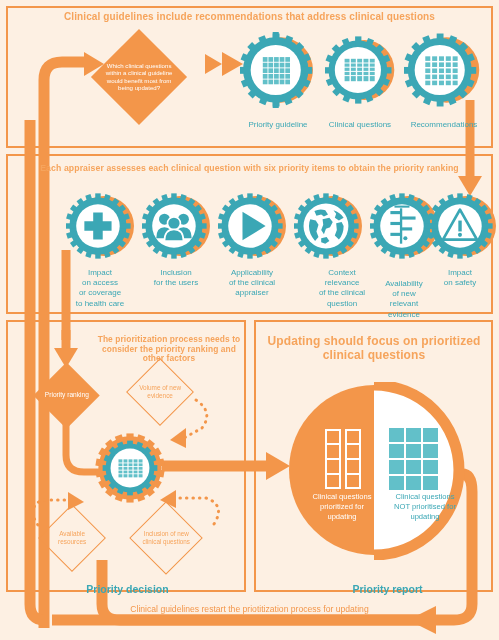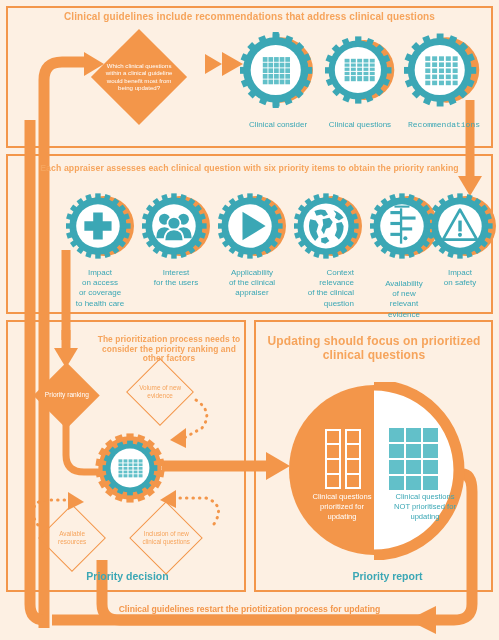--- a/index.html
+++ b/index.html
@@ -45,20 +45,21 @@
   #header-2 { left: 6px; top: 163px; width: 487px; font-size: 8.7px; }
   #header-3 { left: 96px; top: 335px; width: 146px; font-size: 8.4px; }
   #header-4 { left: 258px; top: 335px; width: 232px; font-size: 12px; }
 
   .panel-title {
     position: absolute;
     color: #3ba7b5;
     font-weight: bold;
     font-size: 10.5px;
     text-align: center;
+    margin-top: 13px;
   }
   #title-decision { left: 40px; top: 570px; width: 175px; }
   #title-report   { left: 300px; top: 570px; width: 175px; }
 
   
   .gear-wrap { position: absolute; }
   .gear-label {
     position: absolute;
     color: #3ba7b5;
     font-size: 8px;
@@ -197,21 +198,21 @@
           <rect x="52.2" y="55.2" width="6.2" height="6.2"></rect>
         <rect x="59.6" y="55.2" width="6.2" height="6.2"></rect>
         <rect x="30" y="62.6" width="6.2" height="6.2"></rect>
           <rect x="37.4" y="62.6" width="6.2" height="6.2"></rect>
         <rect x="44.8" y="62.6" width="6.2" height="6.2"></rect>
           <rect x="52.2" y="62.6" width="6.2" height="6.2"></rect>
         <rect x="59.6" y="62.6" width="6.2" height="6.2"></rect>
       </g>
     </svg>
   </div>
-  <div class="gear-label" style="left:232px; top:120px; width:92px;">Clinical consider</div>
+  <div class="gear-label" style="left:232px; top:120px; width:92px;">Priority guideline</div>
 
   <div class="gear-wrap" style="left:325px; top:35px;">
     <svg width="70" height="70" viewBox="0 0 100 100">
       <circle cx="56" cy="50" r="43" fill="#f3964a"></circle>
       <g fill="#3ba7b5">
         <circle cx="47" cy="50" r="42"></circle>
         <rect x="43" y="2" width="9" height="96"></rect>
         <rect x="43" y="2" width="9" height="96" transform="rotate(22.5 47 50)"></rect>
         <rect x="43" y="2" width="9" height="96" transform="rotate(45 47 50)"></rect>
         <rect x="43" y="2" width="9" height="96" transform="rotate(67.5 47 50)"></rect>
@@ -275,21 +276,21 @@
           <rect x="55" y="56" width="6.6" height="6"></rect>
         <rect x="64" y="56" width="6.6" height="6"></rect>
         <rect x="28" y="64" width="6.6" height="6"></rect>
           <rect x="37" y="64" width="6.6" height="6"></rect>
         <rect x="46" y="64" width="6.6" height="6"></rect>
           <rect x="55" y="64" width="6.6" height="6"></rect>
         <rect x="64" y="64" width="6.6" height="6"></rect>
       </g>
     </svg>
   </div>
-  <div class="gear-label" style="left:398px; top:120px; width:92px;font-family:Liberation Mono, monospace;">Recommendations</div>
+  <div class="gear-label" style="left:398px; top:120px; width:92px;">Recommendations</div>
 
   <div class="panel-header" id="header-2">Each appraiser assesses each clinical question with six priority items to obtain the priority ranking</div>
 
   <div class="gear-wrap" style="left:66px; top:192px;">
     <svg width="68" height="68" viewBox="0 0 100 100">
       <circle cx="56" cy="50" r="44" fill="#f3964a"></circle>
       <g fill="#3ba7b5">
         <circle cx="47" cy="50" r="42"></circle>
         <rect x="43" y="2" width="8" height="96"></rect>
         <rect x="43" y="2" width="8" height="96" transform="rotate(18 47 50)"></rect>
@@ -331,21 +332,21 @@
       <g fill="#3ba7b5">
         <circle cx="33" cy="40" r="8"></circle>
         <path d="M 21 68 Q 21 52 33 52 Q 45 52 45 68 Z"></path>
         <circle cx="61" cy="40" r="8"></circle>
         <path d="M 49 68 Q 49 52 61 52 Q 73 52 73 68 Z"></path>
         <circle cx="47" cy="46" r="9.5" stroke="#ffffff" stroke-width="2.4"></circle>
         <path d="M 33 72 Q 33 55 47 55 Q 61 55 61 72 Z" stroke="#ffffff" stroke-width="2.4"></path>
       </g>
     </svg>
   </div>
-  <div class="gear-label" style="left:136px; top:268px; width:80px; white-space:pre-line;">Interest
+  <div class="gear-label" style="left:136px; top:268px; width:80px; white-space:pre-line;">Inclusion
 for the users</div>
 
   <div class="gear-wrap" style="left:218px; top:192px;">
     <svg width="68" height="68" viewBox="0 0 100 100">
       <circle cx="56" cy="50" r="44" fill="#f3964a"></circle>
       <g fill="#3ba7b5">
         <circle cx="47" cy="50" r="42"></circle>
         <rect x="43" y="2" width="8" height="96"></rect>
         <rect x="43" y="2" width="8" height="96" transform="rotate(18 47 50)"></rect>
         <rect x="43" y="2" width="8" height="96" transform="rotate(36 47 50)"></rect>
@@ -385,21 +386,21 @@
       <g fill="#3ba7b5">
         <path d="M 30 28 Q 38 24 46 27 L 50 33 L 44 36 L 40 33 L 33 35 Z"></path>
         <path d="M 24 40 L 32 42 L 36 48 L 33 58 L 36 66 L 31 72 Q 22 62 22 50 Q 22 44 24 40 Z"></path>
         <path d="M 42 40 L 52 38 L 57 44 L 53 52 L 47 54 L 44 62 L 40 56 L 43 48 Z"></path>
         <path d="M 58 27 Q 68 30 73 38 L 66 42 L 60 38 L 62 32 Z"></path>
         <path d="M 62 46 L 70 44 L 73 50 Q 73 62 66 70 L 60 64 L 63 56 Z"></path>
         <path d="M 40 68 L 48 66 L 52 72 L 46 76 L 40 74 Z"></path>
       </g>
     </svg>
   </div>
-  <div class="gear-label" style="left:270px; top:268px; width:84px; white-space:pre-line;text-align:right;">Context
+  <div class="gear-label" style="left:300px; top:268px; width:84px; white-space:pre-line;">Context
 relevance
 of the clinical
 question</div>
 
   <div class="gear-wrap" style="left:370px; top:192px;">
     <svg width="68" height="68" viewBox="0 0 100 100">
       <circle cx="56" cy="50" r="44" fill="#f3964a"></circle>
       <g fill="#3ba7b5">
         <circle cx="47" cy="50" r="42"></circle>
         <rect x="43" y="2" width="8" height="96"></rect>
@@ -552,15 +553,15 @@
       <rect x="103" y="94" width="15" height="14"></rect>
         <rect x="120" y="94" width="15" height="14"></rect>
       <rect x="137" y="94" width="15" height="14"></rect>
     </g>
   </svg>
 
   <div class="report-cap on-white" style="left:388px; top:492px; width:74px;">Clinical questions NOT prioritised for updating</div>
   <div class="report-cap on-orange" style="left:308px; top:492px; width:68px;">Clinical questions prioritized for updating</div>
 
   <div class="abs" style="left:6px; top:604px; width:487px; text-align:center; color:#f3964a;
-              font-size:8.6px; font-weight:bold;">Clinical guidelines restart the priotitization process for updating</div>
+              font-size:8.6px; font-weight:normal;">Clinical guidelines restart the priotitization process for updating</div>
 
 </div>
 
 </body></html>

